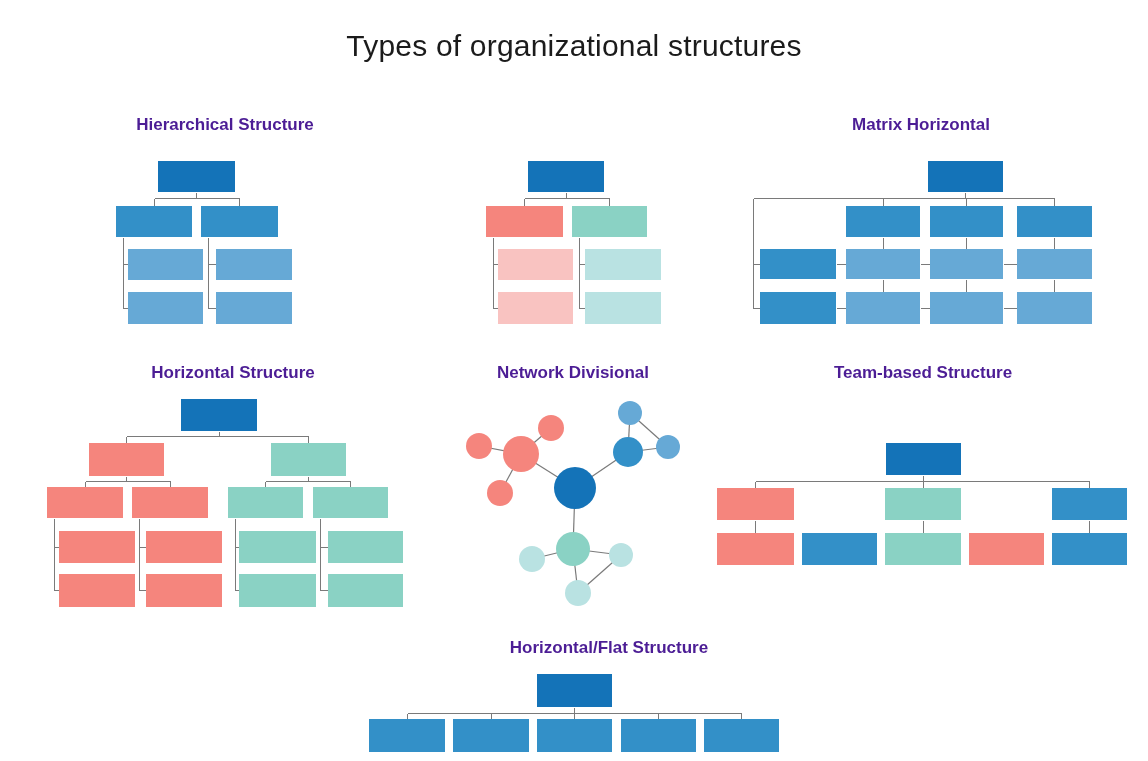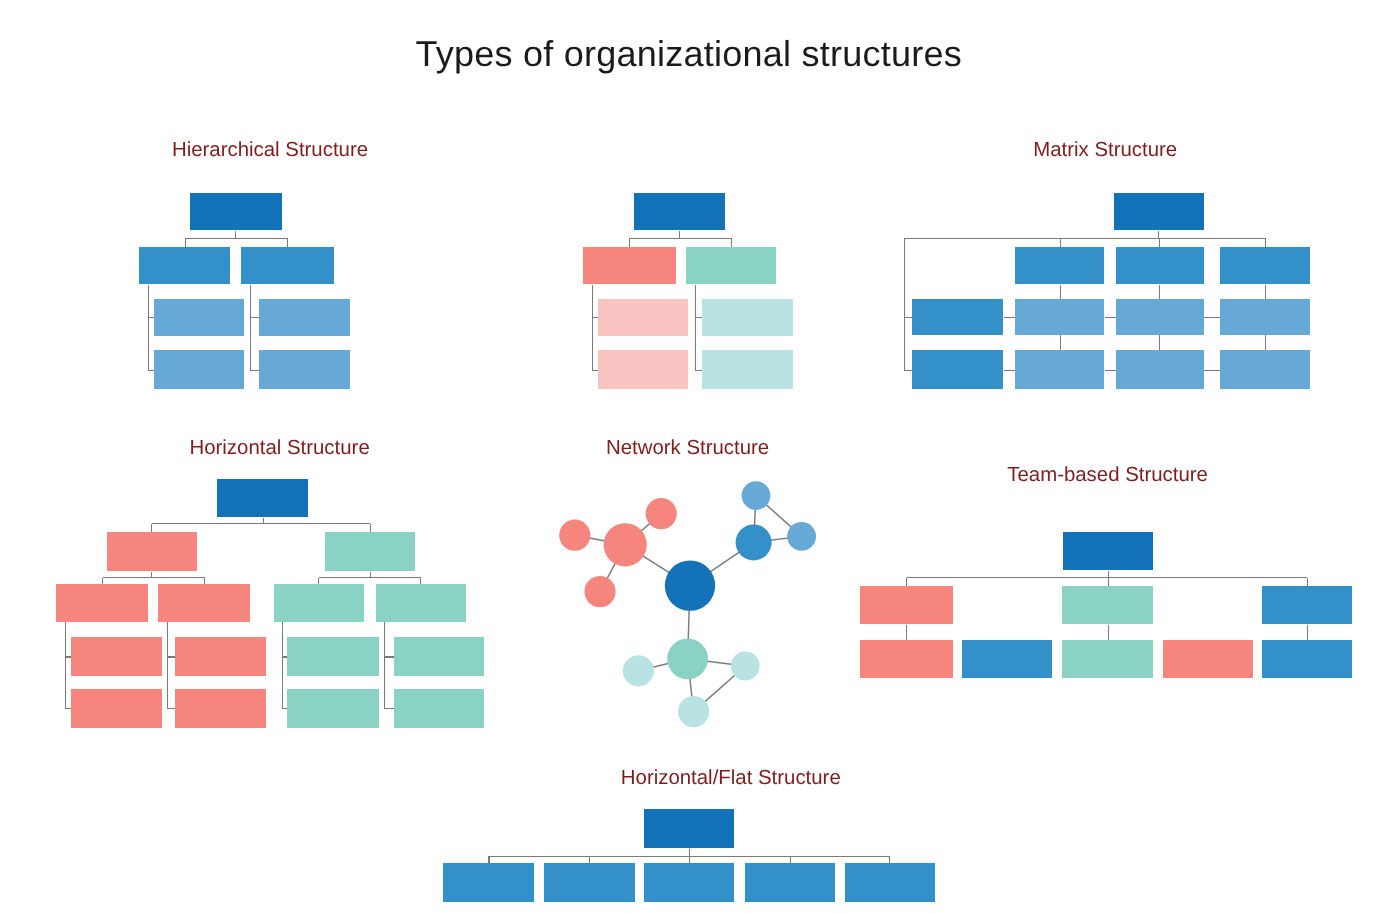--- a/index.html
+++ b/index.html
@@ -24,42 +24,42 @@
     color: #1b1b1b;
     letter-spacing: 0.2px;
   }
   .panel-label {
     position: absolute;
     width: 300px;
     transform: translateX(-50%);
     text-align: center;
     font-size: 17px;
     line-height: 1.1;
-    font-weight: 400;
-    color: #7f1d1d;
+    font-weight: 700;
+    color: #4c1d95;
   }
   .pl-1 { left: 225px; top: 116px; }
   .pl-2 { left: 573px; top: 116px; }
   .pl-3 { left: 921px; top: 116px; }
   .pl-4 { left: 233px; top: 364px; }
   .pl-5 { left: 573px; top: 364px; }
-  .pl-6 { left: 923px; top: 364px; margin-top: 23px; }
+  .pl-6 { left: 923px; top: 364px; }
   .pl-7 { left: 609px; top: 639px; }
   .org-svg { position: absolute; left: 0; top: 0; }
 </style>
 </head>
 <body>
 
 <div class="canvas">
   <div class="fig-title">Types of organizational structures</div>
 
   <div class="panel-label pl-1">Hierarchical Structure</div>
-  <div class="panel-label pl-3">Matrix Structure</div>
+  <div class="panel-label pl-3">Matrix Horizontal</div>
   <div class="panel-label pl-4">Horizontal Structure</div>
-  <div class="panel-label pl-5">Network Structure</div>
+  <div class="panel-label pl-5">Network Divisional</div>
   <div class="panel-label pl-6">Team-based Structure</div>
   <div class="panel-label pl-7">Horizontal/Flat Structure</div>
 
   <svg id="org-svg" class="org-svg" width="1148" height="761" viewBox="0 0 1148 761">
       <g>
         <line x1="196.5" y1="192.5" x2="196.5" y2="198.5" stroke="#7a7a7a" stroke-width="1" shape-rendering="crispEdges"></line>
         <line x1="154.5" y1="198.5" x2="239.5" y2="198.5" stroke="#7a7a7a" stroke-width="1" shape-rendering="crispEdges"></line>
         <line x1="154.5" y1="198.5" x2="154.5" y2="206.5" stroke="#7a7a7a" stroke-width="1" shape-rendering="crispEdges"></line>
         <line x1="239.5" y1="198.5" x2="239.5" y2="206.5" stroke="#7a7a7a" stroke-width="1" shape-rendering="crispEdges"></line>
         <line x1="123.5" y1="237.5" x2="123.5" y2="308.5" stroke="#7a7a7a" stroke-width="1" shape-rendering="crispEdges"></line>

